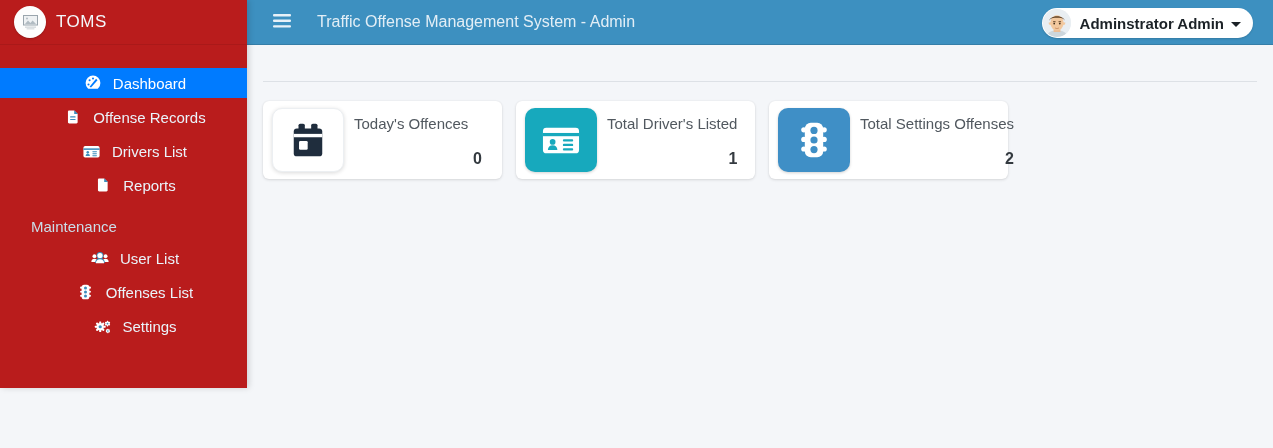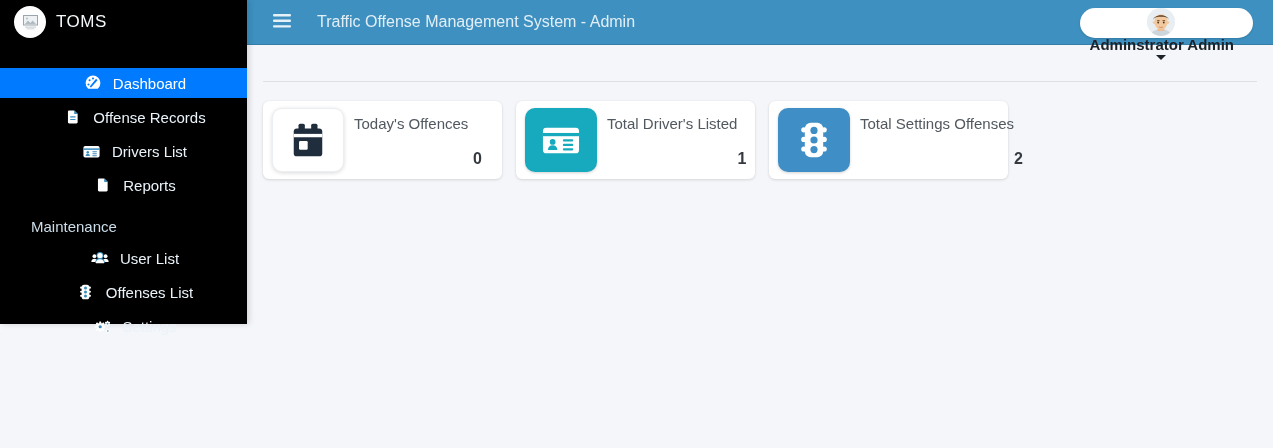--- a/index.html
+++ b/index.html
@@ -5,22 +5,22 @@
   * { box-sizing: border-box; margin: 0; padding: 0; }
   html,body { width:1273px; height:448px; }
   body {
     font-family: "Liberation Sans", sans-serif;
     background: #f4f6f9;
     overflow: hidden;
     position: relative;
   }
   
   .sidebar {
-    position: absolute; left:0; top:0; width:247px; height:324px;
-    background:#000000; z-index:3;
+    position: absolute; left:0; top:0; width:247px; height:388px;
+    background:#b91c1c; z-index:3;
     box-shadow: 2px 0 6px rgba(0,0,0,0.15);
   }
   .brand {
     height:45px; display:flex; align-items:center; padding-left:14px;
     border-bottom:1px solid rgba(0,0,0,0.08); cursor:pointer;
   }
   .brand-logo {
     width:32px; height:32px; border-radius:50%; background:#fdfdfd;
     display:flex; align-items:center; justify-content:center;
     box-shadow:0 1px 2px rgba(0,0,0,0.2); flex:0 0 32px;
@@ -53,21 +53,21 @@
     display:flex; align-items:center; z-index:2;
   }
   .menu-toggle {
     background:none; border:none; margin-left:20px; cursor:pointer;
     display:flex; align-items:center; padding:6px;
   }
   .navbar-title { color:#e2eef6; font-size:16px; margin-left:20px; }
   .user-pill {
     position:absolute; right:20px; top:8px; height:30px;
     background:#ffffff; border-radius:15px; display:flex; align-items:center;
-    padding:0 12px 0 1px; cursor:pointer; box-shadow:0 1px 2px rgba(0,0,0,0.15);flex-direction:column;
+    padding:0 12px 0 1px; cursor:pointer; box-shadow:0 1px 2px rgba(0,0,0,0.15);
   }
   .avatar {
     width:28px; height:28px; border-radius:50%; overflow:hidden; flex:0 0 28px;
     background:#e9eef2; display:block;
   }
   .user-name { font-size:15px; font-weight:bold; color:#1c2227; margin:0 7px 0 9px; white-space:nowrap; }
   .caret-down {
     width:0; height:0; border-left:5px solid transparent; border-right:5px solid transparent;
     border-top:5px solid #1c2227; margin-top:2px;
   }
@@ -90,21 +90,21 @@
   }
   .card-icon.white-bg {
     background:#ffffff; border:1px solid #eceff2;
     box-shadow:0 1px 4px rgba(0,0,0,0.15);
   }
   .card-icon.teal-bg { background:#17a9bd; box-shadow:0 1px 3px rgba(0,0,0,0.18); }
   .card-icon.blue-bg { background:#3f8fc6; box-shadow:0 1px 3px rgba(0,0,0,0.18); }
   .card-icon.teal-bg .hole { fill:#17a9bd; }
   .card-icon.blue-bg .hole { fill:#3f8fc6; }
   .card-body {
-    flex:1; display:flex; flex-direction:row; justify-content:space-between;
+    flex:1; display:flex; flex-direction:column; justify-content:space-between;
     padding:7px 11px 4px 10px;
   }
   .card-title { font-size:15px; color:#51585f; white-space:nowrap; }
   .card-count { font-size:16px; font-weight:bold; color:#343a40; align-self:flex-end; }
 </style>
 </head>
 <body>
 
 <aside class="sidebar">
   <div class="brand">

